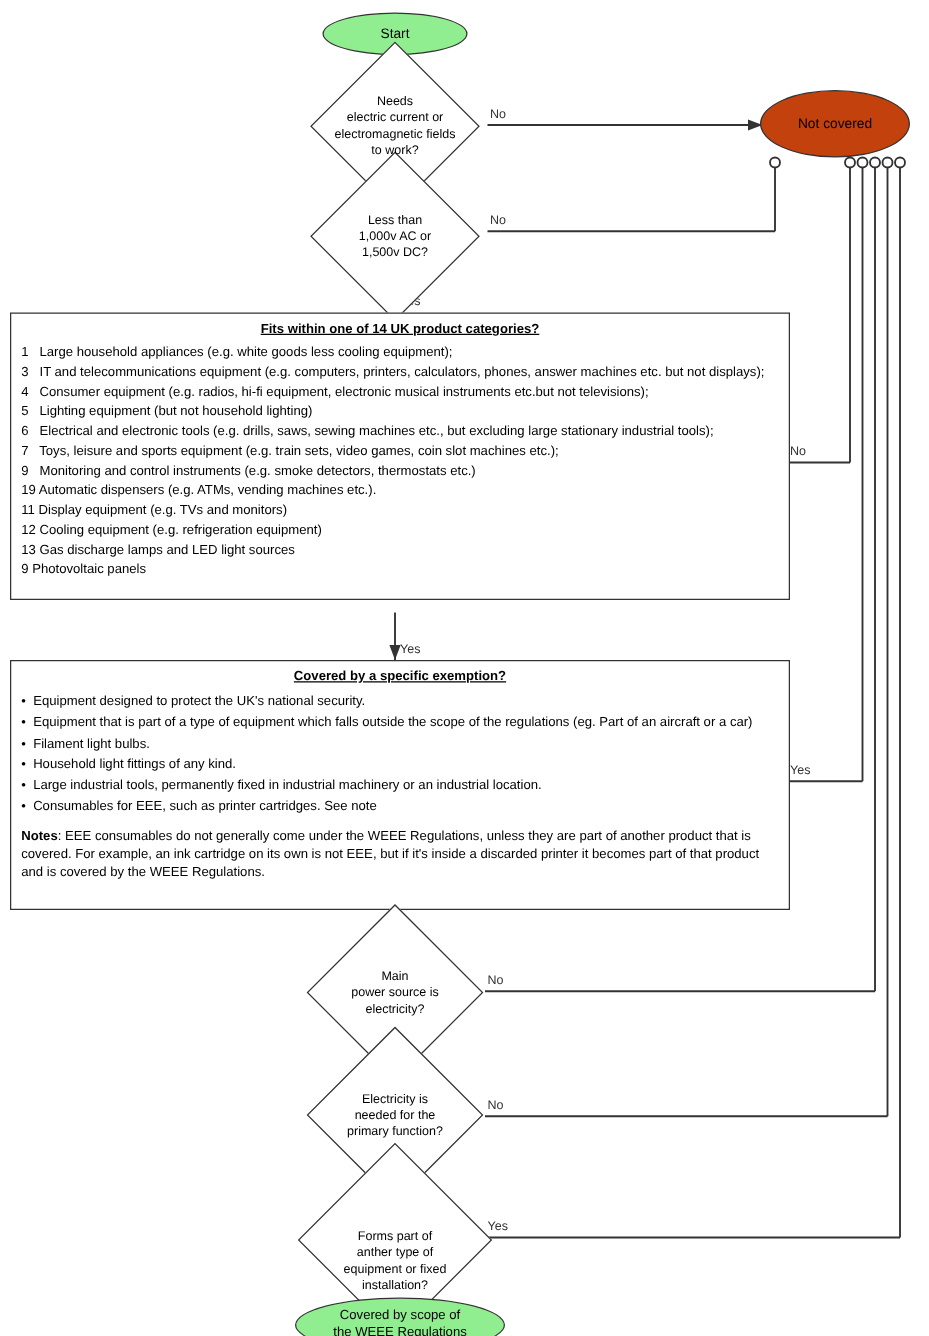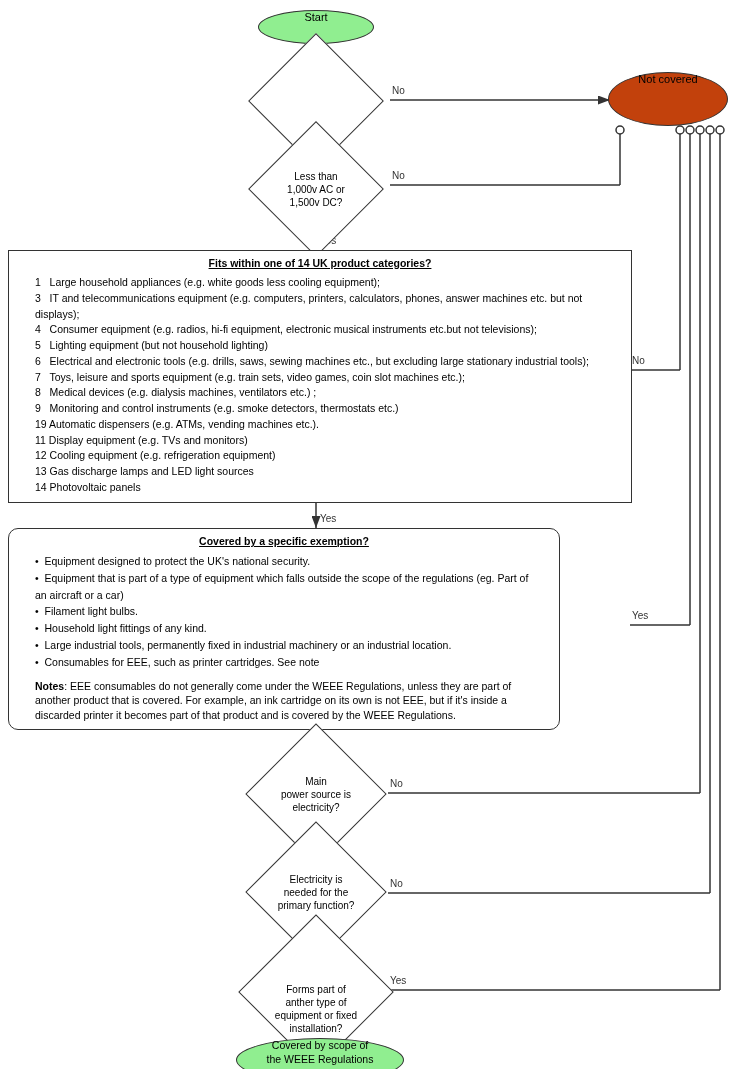--- a/index.html
+++ b/index.html
@@ -27,20 +27,21 @@
       left: 0;
       width: 743px;
       height: 1069px;
       pointer-events: none;
     }
 
     
     .shape {
       position: absolute;
       display: flex;
+      align-items: center;
       justify-content: center;
       text-align: center;
     }
 
     
     .oval {
       border-radius: 50%;
       border: 1.5px solid #333;
     }
 
@@ -72,21 +73,21 @@
       z-index: 2;
       text-align: center;
       line-height: 1.3;
     }
 
     
     .rect-box {
       position: absolute;
       border: 1.5px solid #333;
       background: #fff;
-      padding: 6px 26px;
+      padding: 6px 8px;
       font-size: 10.5px;
     }
   </style>
 </head>
 <body>
 
 <div class="flowchart-container">
 
   <svg class="arrows-svg" xmlns="http://www.w3.org/2000/svg">
     <defs>
@@ -161,51 +162,53 @@
   <div class="shape oval oval-green" style="left:258px; top:10px; width:116px; height:34px;">
     <span>Start</span>
   </div>
 
   <div class="shape oval oval-red" style="left:608px; top:72px; width:120px; height:54px;">
     <span>Not covered</span>
   </div>
 
   <div class="diamond-wrapper" style="left:246px; top:60px; width:140px; height:82px;">
     <div class="diamond" style="width:96px; height:96px;"></div>
+    <div class="diamond-text" style="font-size:10px; line-height:1.3; max-width:120px;">
+      Needs<br>electric current or<br>electromagnetic fields<br>to work?
+    </div>
   </div>
 
   <div class="diamond-wrapper" style="left:246px; top:148px; width:140px; height:82px;">
     <div class="diamond" style="width:96px; height:96px;"></div>
     <div class="diamond-text" style="font-size:10px; line-height:1.3; max-width:120px;">
       Less than<br>1,000v AC or<br>1,500v DC?
     </div>
   </div>
 
   <div class="rect-box" style="left:8px; top:250px; width:624px; min-height:230px;">
     <div style="text-align:center; font-weight:bold; text-decoration:underline; margin-bottom:6px;">
       Fits within one of 14 UK product categories?
     </div>
     <div style="line-height:1.5;">
       <div>1 &nbsp; Large household appliances (e.g. white goods less cooling equipment);</div>
       <div>3 &nbsp; IT and telecommunications equipment (e.g. computers, printers, calculators, phones, answer machines etc. but not displays);</div>
       <div>4 &nbsp; Consumer equipment (e.g. radios, hi-fi equipment, electronic musical instruments etc.but not televisions);</div>
       <div>5 &nbsp; Lighting equipment (but not household lighting)</div>
       <div>6 &nbsp; Electrical and electronic tools (e.g. drills, saws, sewing machines etc., but excluding large stationary industrial tools);</div>
       <div>7 &nbsp; Toys, leisure and sports equipment (e.g. train sets, video games, coin slot machines etc.);</div>
-      <div>8 &nbsp; Medical devices (e.g. dialysis machines, ventilators etc.) ;</div>
       <div>9 &nbsp; Monitoring and control instruments (e.g. smoke detectors, thermostats etc.)</div>
       <div>19  Automatic dispensers (e.g. ATMs, vending machines etc.).</div>
       <div>11  Display equipment (e.g. TVs and monitors)</div>
       <div>12  Cooling equipment (e.g. refrigeration equipment)</div>
       <div>13  Gas discharge lamps and LED light sources</div>
-      <div>14  Photovoltaic panels</div>
-    </div>
-  </div>
-
-  <div class="rect-box" style="left:8px; top:528px; width:552px; min-height:200px;border-radius:10px;">
+      <div>9  Photovoltaic panels</div>
+    </div>
+  </div>
+
+  <div class="rect-box" style="left:8px; top:528px; width:624px; min-height:200px;">
     <div style="text-align:center; font-weight:bold; text-decoration:underline; margin-bottom:6px;">
       Covered by a specific exemption?
     </div>
     <div style="line-height:1.6;">
       <div>• &nbsp;Equipment designed to protect the UK's national security.</div>
       <div>• &nbsp;Equipment that is part of a type of equipment which falls outside the scope of the regulations (eg. Part of an aircraft or a car)</div>
       <div>• &nbsp;Filament light bulbs.</div>
       <div>• &nbsp;Household light fittings of any kind.</div>
       <div>• &nbsp;Large industrial tools, permanently fixed in industrial machinery or an industrial location.</div>
       <div>• &nbsp;Consumables for EEE, such as printer cartridges. See note</div>

